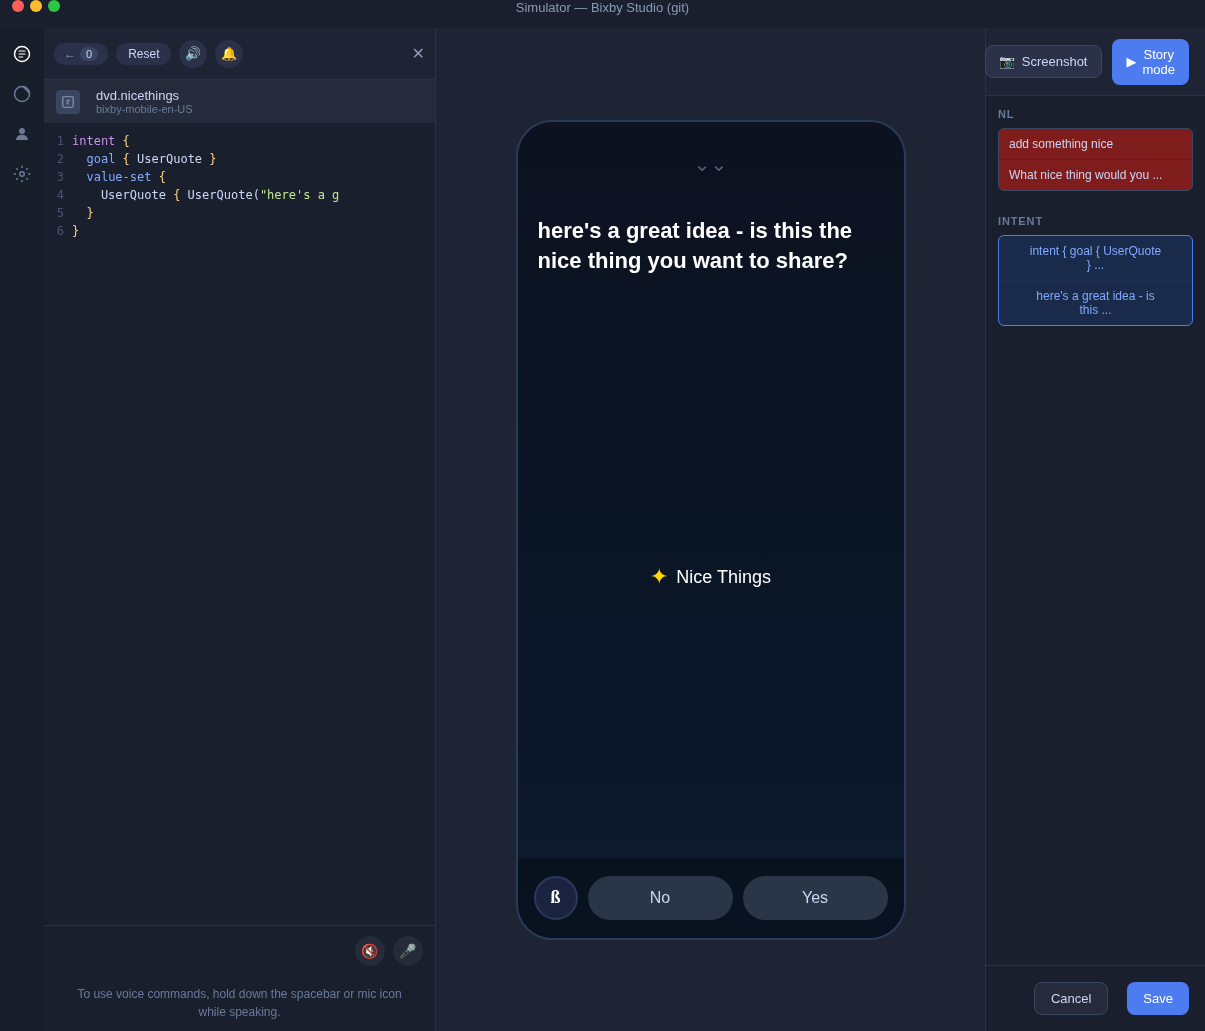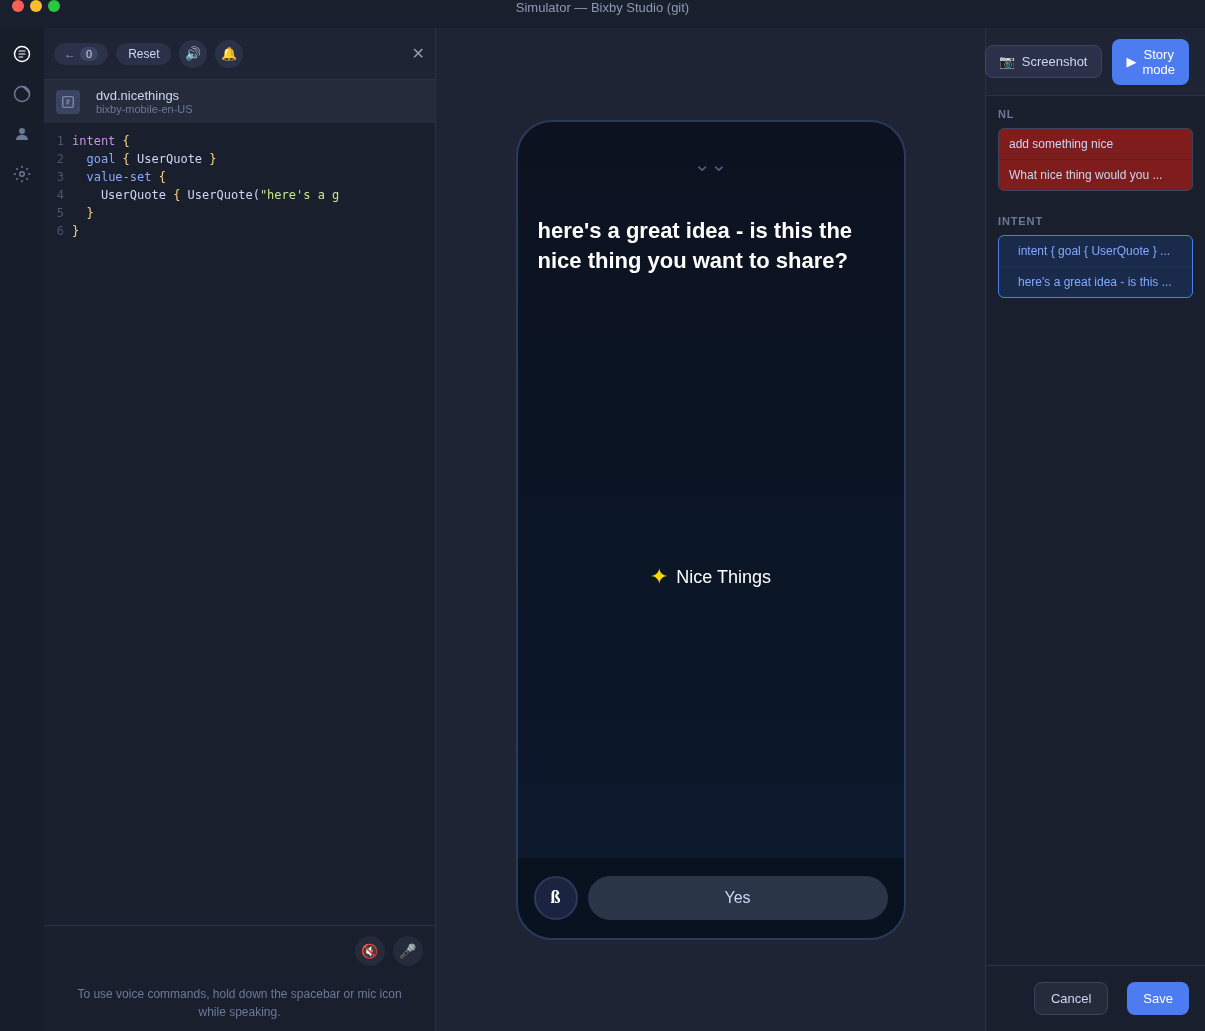--- a/index.html
+++ b/index.html
@@ -401,25 +401,26 @@
     }
     .nl-item:last-child { border-bottom: none; }
 
     .intent-box {
       background: #1a2a4a;
       border: 1px solid #4d7cf0;
       border-radius: 6px;
       overflow: hidden;
     }
     .intent-item {
-      padding: 8px 19px;
+      padding: 8px 28px;
       font-size: 12px;
       color: #82aaff;
       border-bottom: 1px solid #1e2f52;
       cursor: pointer;
+      text-align: center;
     }
     .intent-item:last-child { border-bottom: none; }
 
     
     .right-bottom {
       margin-top: auto;
       padding: 16px;
       display: flex;
       gap: 19px;
       justify-content: flex-end;
@@ -563,20 +564,21 @@
         <div class="phone-question">here's a great idea - is this the nice thing you want to share?</div>
         <div class="nice-things-row">
           <span class="star-icon">✦</span>
           <span class="nice-things-label">Nice Things</span>
         </div>
       </div>
       <div class="phone-bottom">
         <div class="bixby-btn">
           <span class="bixby-b">ß</span>
         </div>
+        <button class="phone-btn">No</button>
         <button class="phone-btn">Yes</button>
       </div>
     </div>
   </div>
 
   <div class="right-panel">
 
     <div class="right-top-actions">
       <button class="screenshot-btn">
         <span>📷</span>

